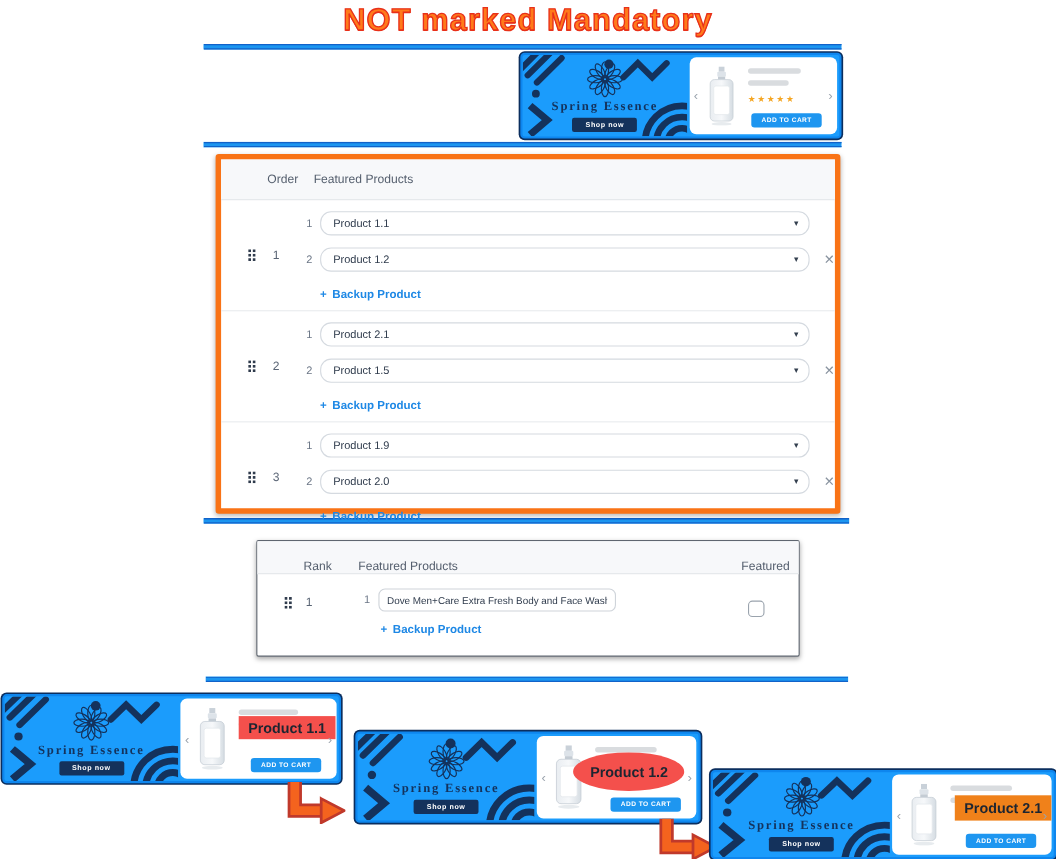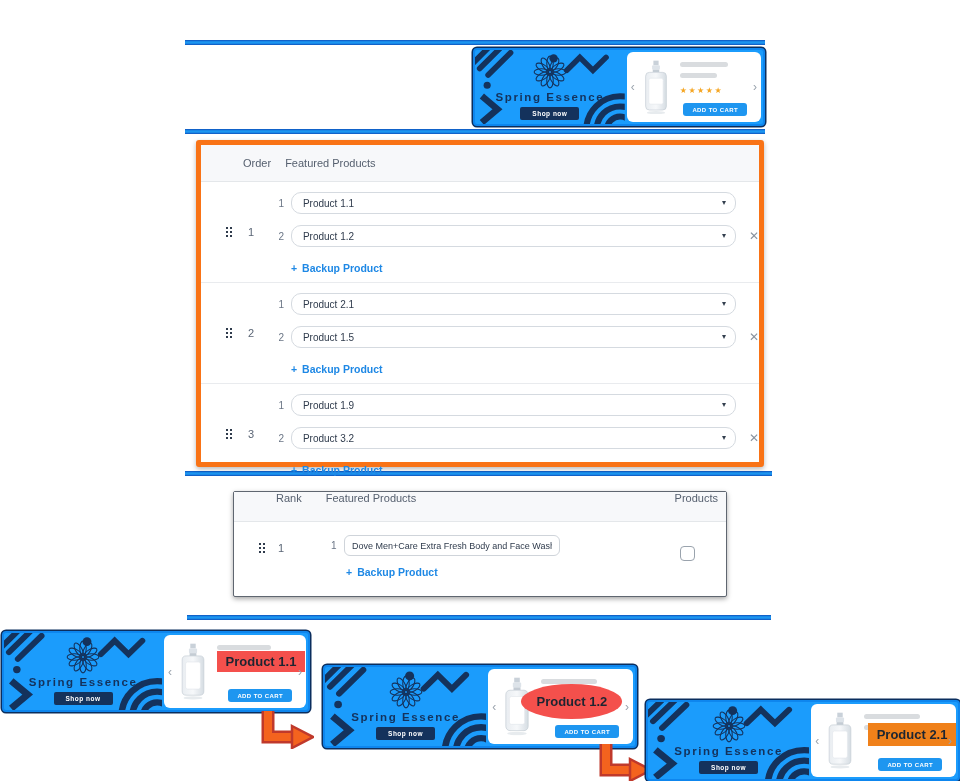--- a/index.html
+++ b/index.html
@@ -20,21 +20,21 @@
 
   
   .banner { position:absolute; display:flex; background:var(--banner-blue,#1b9cfc);
     border:2px solid #0e86ee; border-radius:4px; overflow:hidden;
     box-shadow:0 0 0 1.5px #0b2e5e; }
   .banner-left { position:relative; width:52%; overflow:hidden; display:flex;
     flex-direction:column; align-items:center; justify-content:center; }
   .deco { position:absolute; inset:0; width:100%; height:100%; }
   .brand-stack { position:relative; display:flex; flex-direction:column; align-items:center; z-index:2; }
   .flower { width:36px; height:36px; margin-bottom:1px; }
-  .brand-name { color:#14325c; font-weight:bold; font-size:11.5px; letter-spacing:1.6px; white-space:nowrap; }
+  .brand-name { color:#14325c; font-weight:bold; font-size:11.5px; letter-spacing:1.6px; white-space:nowrap;font-family:Liberation Serif, serif; }
   .shop-btn { margin-top:4px; background:#14325c; color:#fff; border:none; cursor:pointer;
     font-size:6.5px; font-weight:bold; letter-spacing:.5px; padding:3px 12px; border-radius:2px;
     font-family:"Liberation Sans", sans-serif; }
   .banner-card { position:relative; flex:1; margin:2px; background:#fff; border-radius:6px;
     display:flex; align-items:center; overflow:hidden; }
   .chev { position:absolute; top:50%; transform:translateY(-50%); color:#9aa3ad; font-size:12px;
     line-height:1; cursor:pointer; z-index:3; }
   .chev-l { left:4px; } .chev-r { right:4px; }
   .bottle { height:78%; margin-left:15px; flex:0 0 auto; }
   .card-right { flex:1; height:100%; padding:10px 14px 6px 10px; display:flex; flex-direction:column; }
@@ -82,21 +82,21 @@
   .caret { position:absolute; right:9px; top:50%; transform:translateY(-50%);
     font-size:8px; color:#333f4e; line-height:1; }
   .remove-x { margin-left:13px; color:#8a94a0; font-size:12px; cursor:pointer; }
   .backup-link { display:inline-flex; align-items:center; gap:5px; margin-left:21px; margin-top:2px;
     color:var(--link-blue,#1e88e5); font-size:10.5px; font-weight:bold; cursor:pointer; text-decoration:none; }
 
   
   .card2 { position:absolute; left:233px; top:491px; width:494px; height:106px;
     background:#fff; border:1px solid #5f6670; border-radius:2px;
     box-shadow:0 2px 5px rgba(0,0,0,.35); }
-  .t2-head { display:flex; align-items:flex-start; height:30px; background:#f7f8fa;
+  .t2-head { display:flex; align-items:flex-end; height:30px; background:#f7f8fa;
     border-bottom:1px solid #e4e7ea; color:#555f6e; font-size:11px; }
   .t2-head .h-rank { margin-left:42px; }
   .t2-head .h-featured { margin-left:24px; }
   .t2-head .h-mandatory { margin-left:auto; margin-right:8px; }
   .t2-body { position:relative; display:flex; }
   .t2-left { width:97px; display:flex; align-items:center; height:52px; }
   .t2-left .drag-handle { margin-left:24px; }
   .t2-rank { margin-left:12px; color:#5a6575; font-size:11px; }
   .t2-rows { flex:1; padding-top:13px; }
   .t2-sel-row { display:flex; align-items:center; height:21px; }
@@ -170,20 +170,21 @@
     <symbol id="sym-elbow-arrow" viewBox="0 0 56 38">
       <polyline points="10,0 10,26 35,26" fill="none" stroke="#c0392b" stroke-width="13"></polyline>
       <polyline points="10,0 10,26 35,26" fill="none" stroke="#f4631e" stroke-width="8"></polyline>
       <polygon points="34,15 55,26 34,37" fill="#f4631e" stroke="#c0392b" stroke-width="2.5"></polygon>
     </symbol>
   </defs>
 </svg>
 
 <div class="page">
 
+  <div class="title">NOT marked Mandatory</div>
   <div class="blue-line line1"></div>
   <div class="blue-line line2"></div>
   <div class="blue-line line3"></div>
   <div class="blue-line line4"></div>
 
   <div class="banner banner-top">
     <div class="banner-left">
       <svg class="deco">
           <use href="#sym-deco"></use>
         </svg>
@@ -281,38 +282,38 @@
         <div class="sel-row">
           <span class="sel-idx">1</span>
           <div class="select">
             <span class="sel-value">Product 1.9</span>
             <span class="caret">▾</span>
           </div>
         </div>
         <div class="sel-row">
           <span class="sel-idx">2</span>
           <div class="select">
-            <span class="sel-value">Product 3.2</span>
+            <span class="sel-value">Product 2.0</span>
             <span class="caret">▾</span>
           </div>
           <span class="remove-x">✕</span>
         </div>
         <a class="backup-link">
           <span>+</span>
           <span>Backup Product</span>
         </a>
       </div>
     </div>
   </div>
 
   <div class="card2">
     <div class="t2-head">
       <span class="h-rank">Rank</span>
       <span class="h-featured">Featured Products</span>
-      <span class="h-mandatory">Products</span>
+      <span class="h-mandatory">Featured</span>
     </div>
     <div class="t2-body">
       <div class="t2-left">
         <div class="drag-handle"></div>
         <span class="t2-rank">1</span>
       </div>
       <div class="t2-rows">
         <div class="t2-sel-row">
           <span class="t2-idx">1</span>
           <input class="t2-input" type="text" value="Dove Men+Care Extra Fresh Body and Face Wash 23.5" style="">

